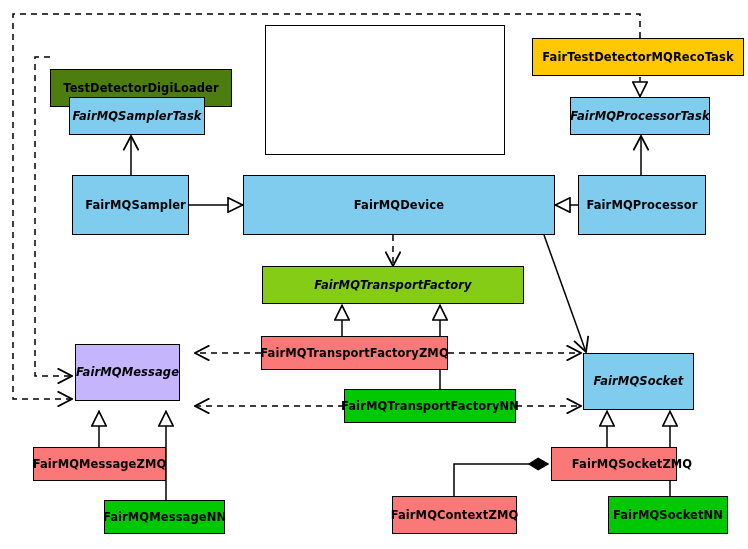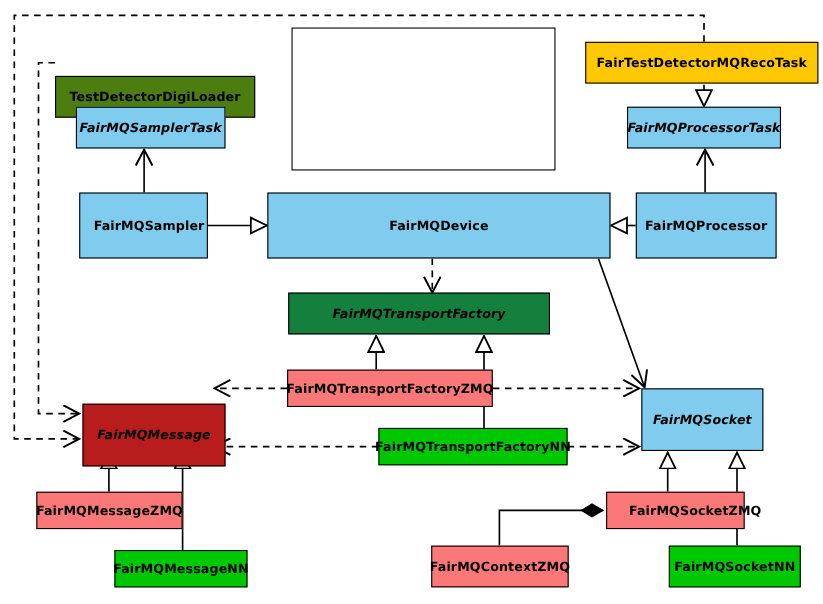--- a/index.html
+++ b/index.html
@@ -138,27 +138,27 @@
   <div class="node italic" style="left:69px; top:97px; width:136px; height:38px; background:#7FCCEE;">FairMQSamplerTask</div>
 
   <div class="node italic" style="left:570px; top:97px; width:140px; height:38px; background:#7FCCEE;">FairMQProcessorTask</div>
 
   <div class="node" style="left:72px; top:175px; width:117px; height:60px; background:#7FCCEE;padding-left:10px;">FairMQSampler</div>
 
   <div class="node" style="left:243px; top:175px; width:312px; height:60px; background:#7FCCEE;">FairMQDevice</div>
 
   <div class="node" style="left:578px; top:175px; width:128px; height:60px; background:#7FCCEE;">FairMQProcessor</div>
 
-  <div class="node italic" style="left:262px; top:266px; width:238px; height:38px; background:#15803d;font-style:italic;">FairMQTransportFactory</div>
+  <div class="node italic" style="left:262px; top:266px; width:262px; height:38px; background:#84cc16;font-style:italic;">FairMQTransportFactory</div>
 
   <div class="node" style="left:261px; top:336px; width:187px; height:34px; background:#FA7878;">FairMQTransportFactoryZMQ</div>
 
   <div class="node" style="left:344px; top:389px; width:172px; height:34px; background:#00C800;">FairMQTransportFactoryNN</div>
 
-  <div class="node italic" style="left:75px; top:367px; width:130px; height:57px; background:#b91c1c;">FairMQMessage</div>
+  <div class="node italic" style="left:75px; top:344px; width:105px; height:57px; background:#c4b5fd;">FairMQMessage</div>
 
   <div class="node italic" style="left:583px; top:353px; width:111px; height:57px; background:#7FCCEE;">FairMQSocket</div>
 
   <div class="node" style="left:33px; top:447px; width:133px; height:34px; background:#FA7878;">FairMQMessageZMQ</div>
 
   <div class="node" style="left:104px; top:500px; width:121px; height:34px; background:#00C800;">FairMQMessageNN</div>
 
   <div class="node" style="left:551px; top:447px; width:126px; height:34px; background:#FA7878;padding-left:36px;">FairMQSocketZMQ</div>
 
   <div class="node" style="left:392px; top:496px; width:125px; height:38px; background:#FA7878;">FairMQContextZMQ</div>

